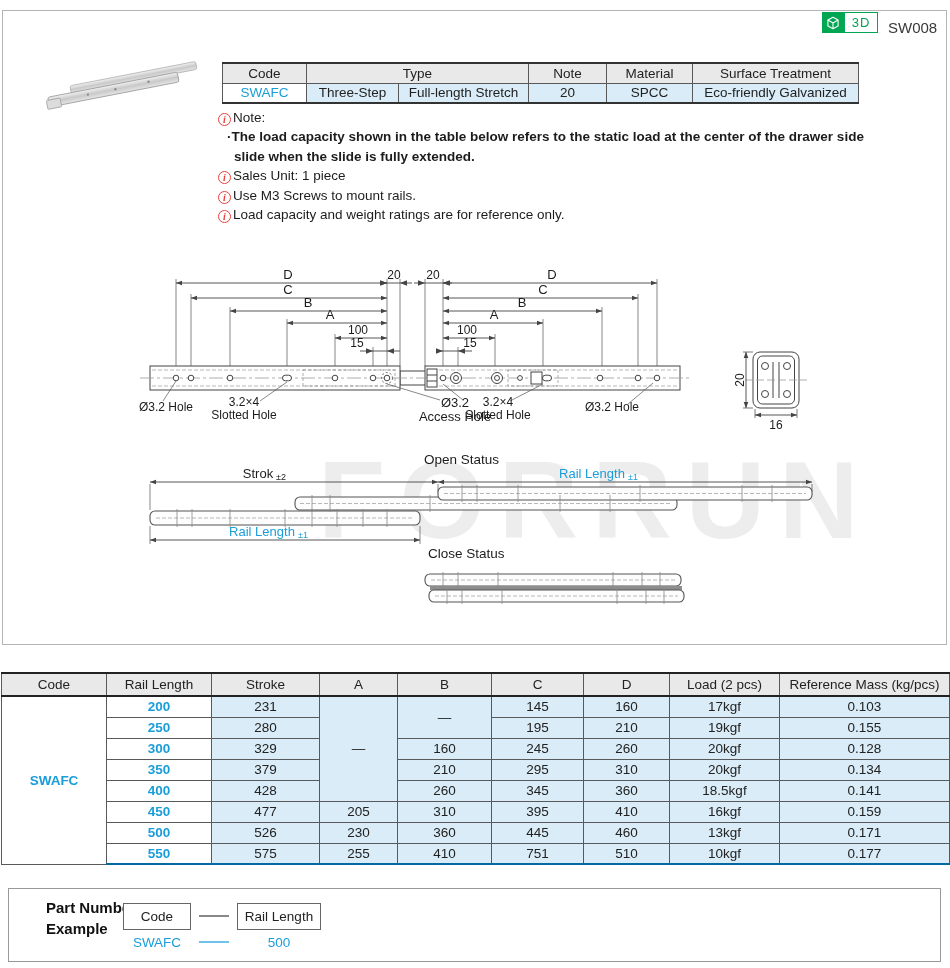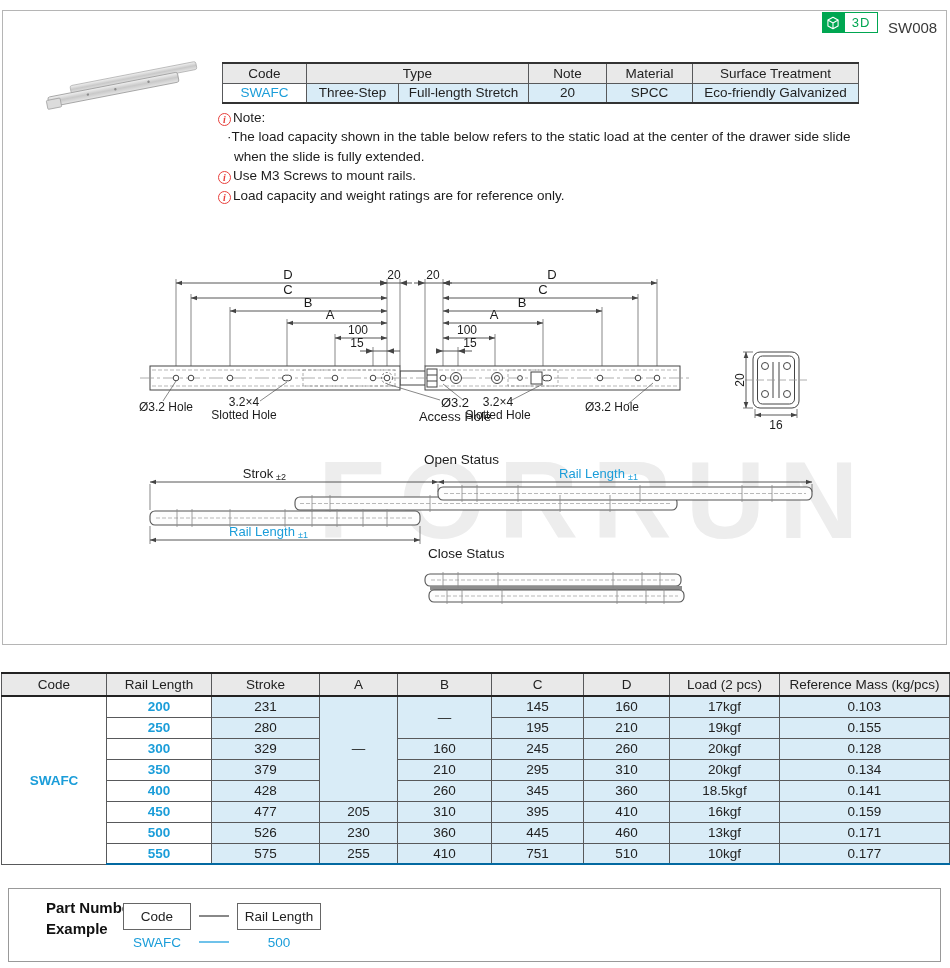--- a/index.html
+++ b/index.html
@@ -22,21 +22,21 @@
 
   
   table.spec { border-collapse:collapse; font-size:13.5px; table-layout:fixed; }
   .spec th, .spec td { border:1px solid #58595b; height:20px; text-align:center; font-weight:normal; padding:0 4px; overflow:hidden; white-space:nowrap; }
   .spec th { background:#e9e9e9; border-top:2px solid #333; }
   .spec td { background:#d9ecf7; border-bottom:2px solid #333; }
   .spec td.code-cell { background:#fff; color:#1b9dd9; }
 
   
   .notes { left:218px; top:108px; width:660px; font-size:13.5px; line-height:19.4px; color:#1c1c1c; }
-  .note-body { padding-left:16px; text-indent:-7px; width:648px; }
+  .note-body { padding-left:16px; text-indent:-7px; width:648px;font-weight:bold; }
   .info-i { display:inline-block; width:13px; height:13px; border:1px solid #e8413d; border-radius:50%;
             color:#e8413d; font-size:10px; line-height:11px; text-align:center; vertical-align:-1px;
             margin-right:2px; font-family:"Liberation Serif", serif; font-style:italic; font-weight:bold; }
 
   svg text { font-family:"Liberation Sans", sans-serif; fill:#1c1c1c; }
   .dim-t { font-size:13px; }
   .num-t { font-size:12px; }
   .lbl-t { font-size:12px; }
   .blue-t { fill:#1b9dd9; }
   .tol-t { font-size:9px; }
@@ -124,20 +124,23 @@
     <td>Eco-friendly Galvanized</td>
   </tr>
 </tbody>
   </table>
 
 <div class="abs notes">
   <div>
     <span class="info-i">i</span><span>Note:</span>
   </div>
   <div class="note-body">·The load capacity shown in the table below refers to the static load at the center of the drawer side slide when the slide is fully extended.</div>
+  <div>
+    <span class="info-i">i</span><span>Sales Unit: 1 piece</span>
+  </div>
   <div>
     <span class="info-i">i</span><span>Use M3  Screws to mount rails.</span>
   </div>
   <div>
     <span class="info-i">i</span><span>Load capacity and weight ratings are for reference only.</span>
   </div>
 </div>
 
 <svg class="abs" style="left:0; top:255px;" width="950" height="195">
   <defs>

